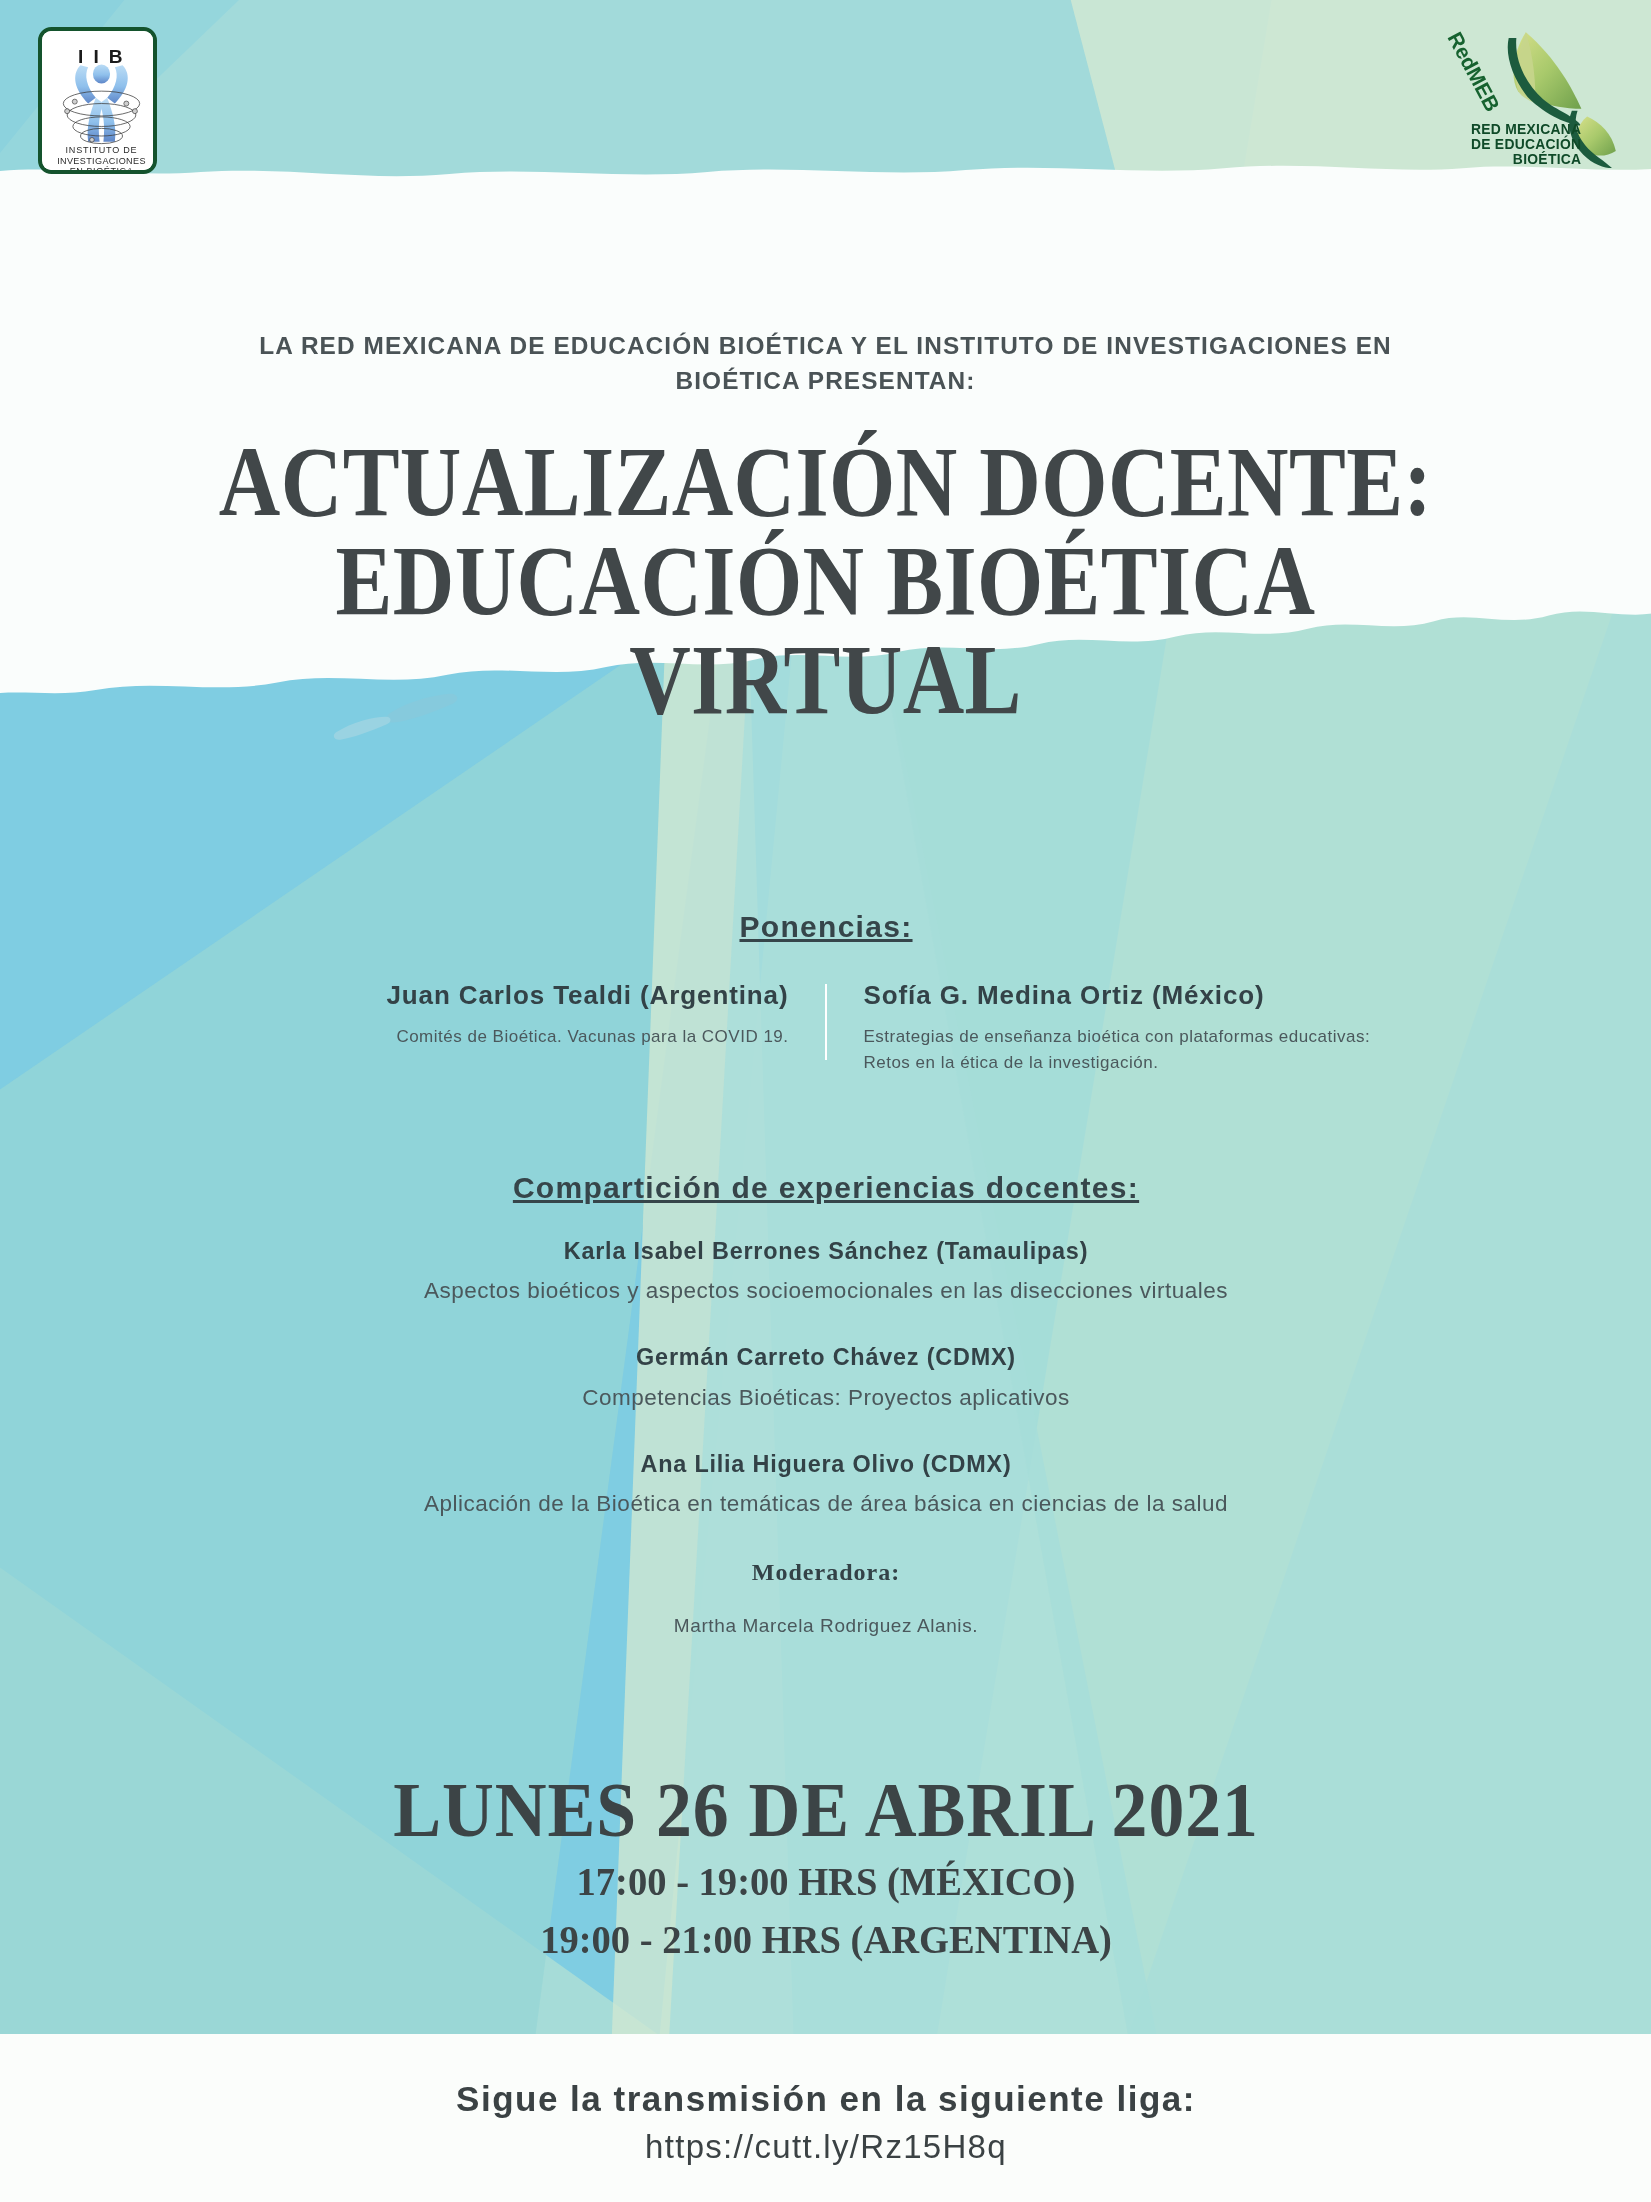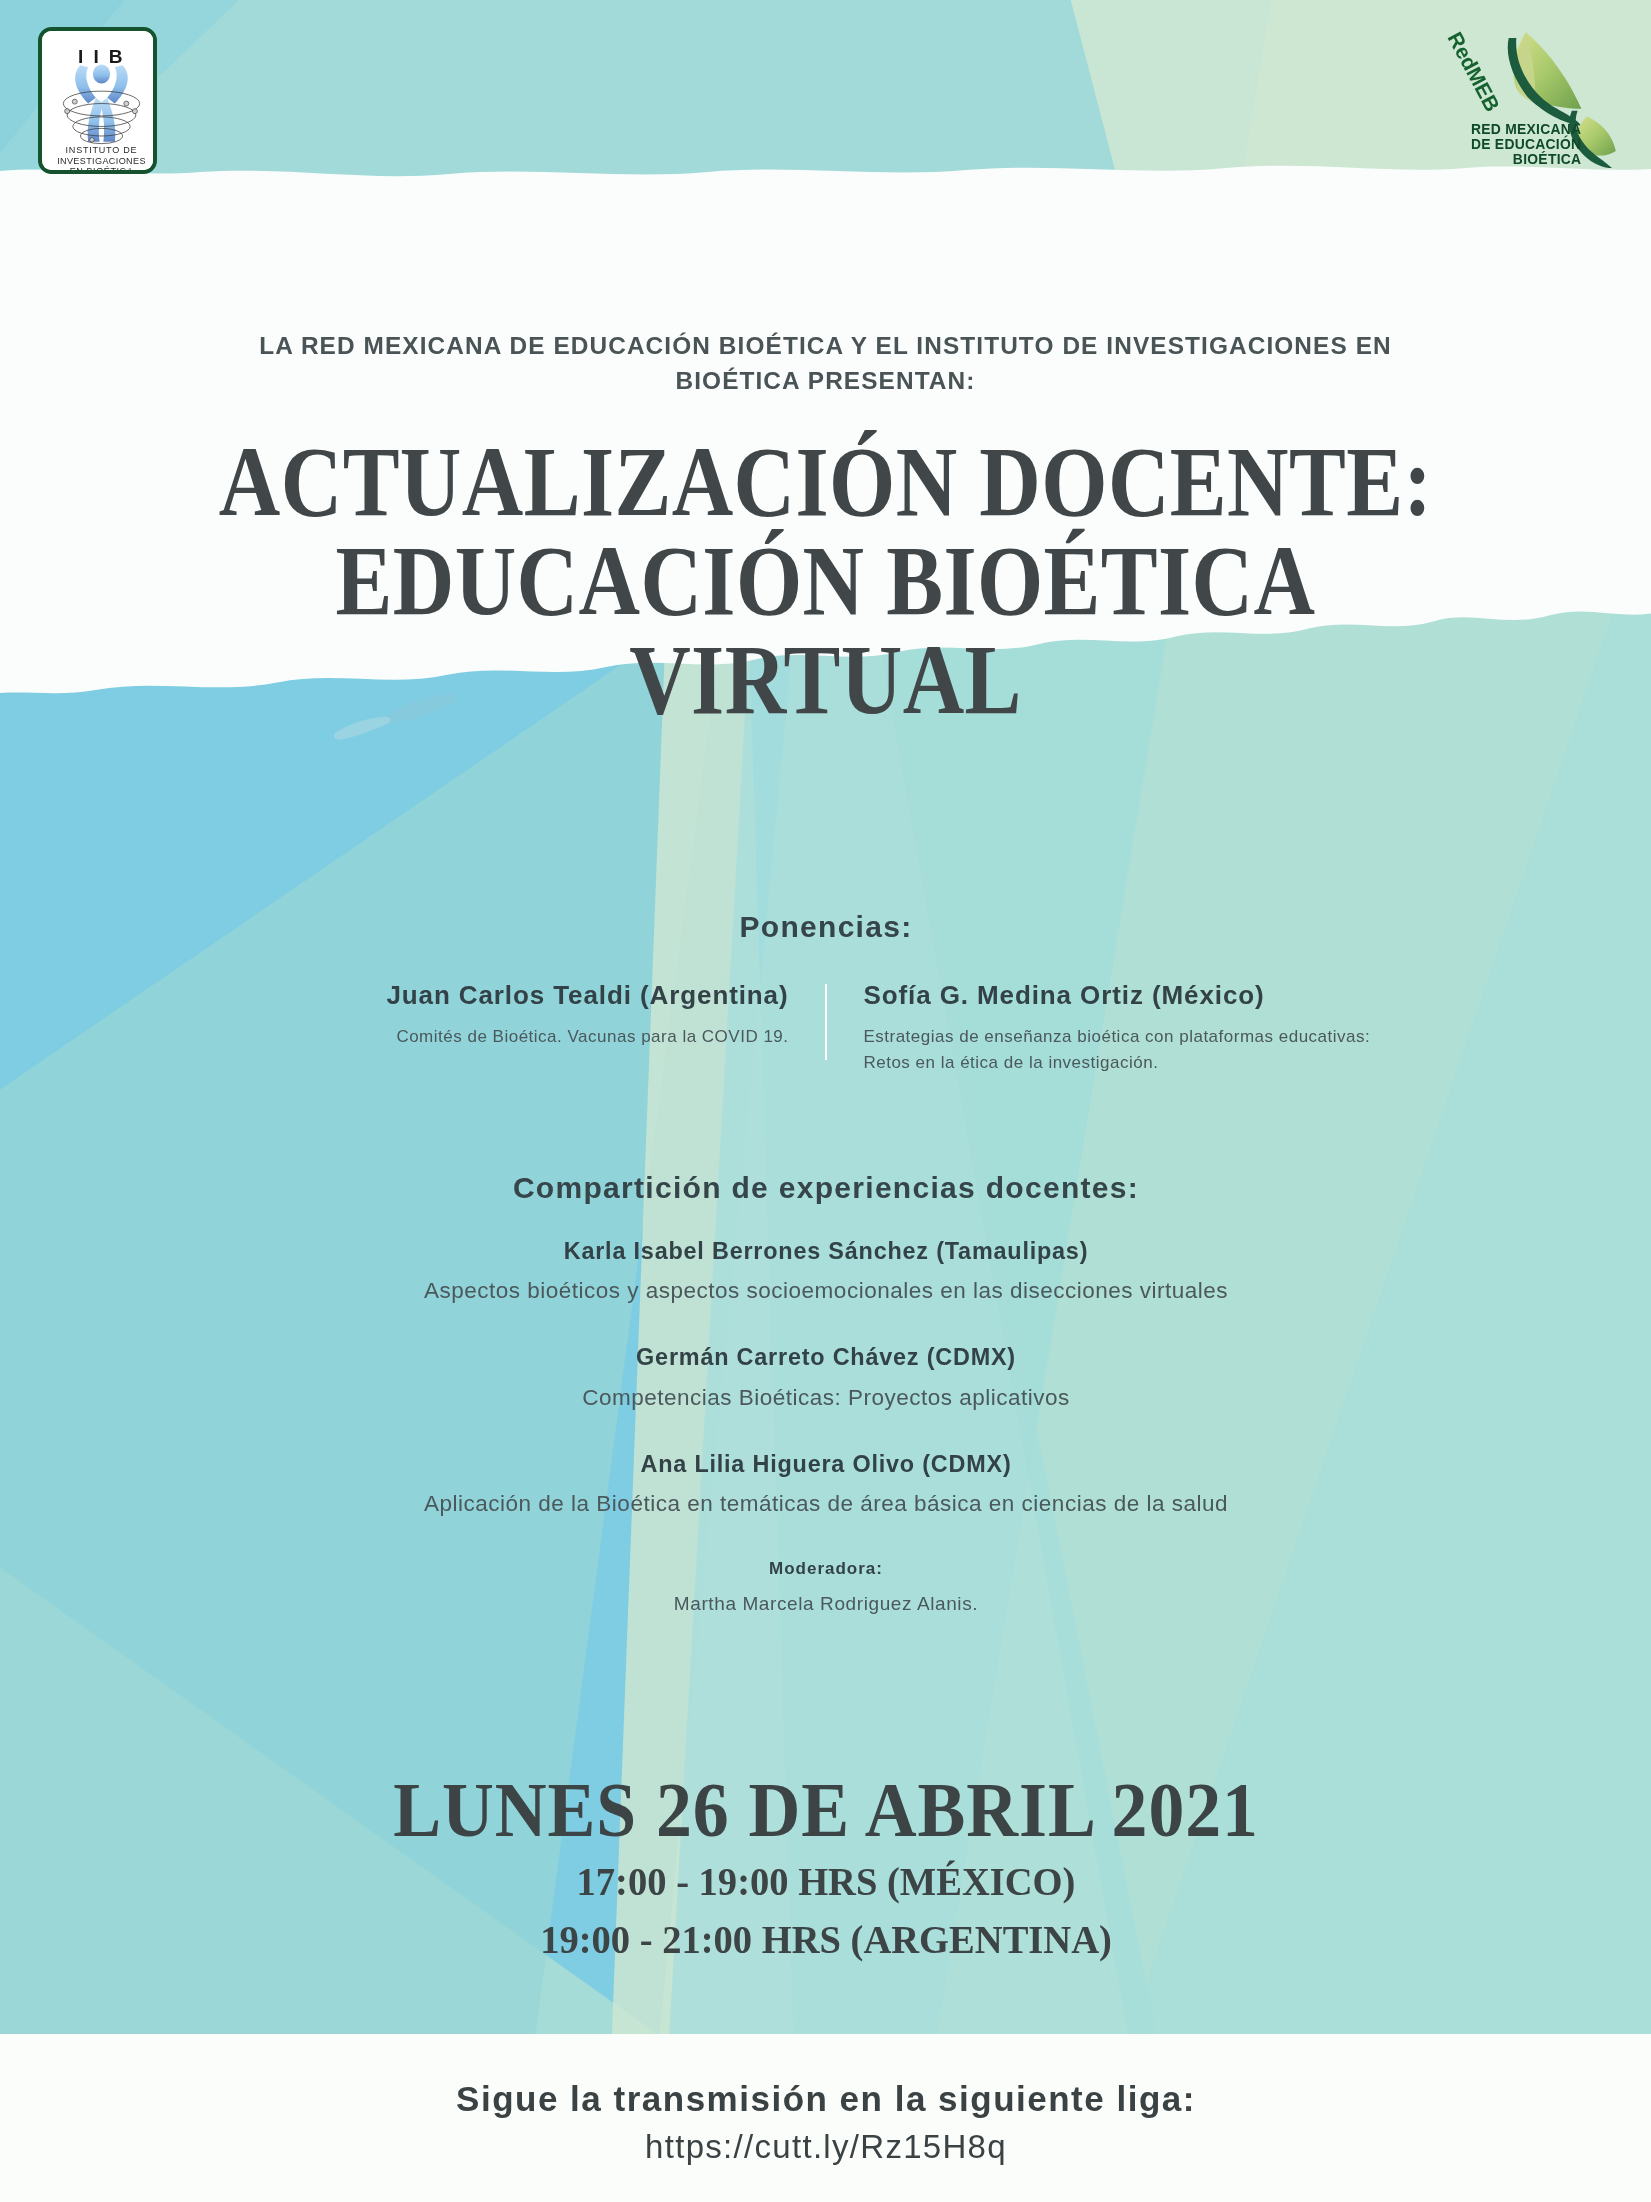--- a/index.html
+++ b/index.html
@@ -70,20 +70,21 @@
   .content {
     position: absolute; left: 0; top: 910px; width: 1652px;
     color: #39464b;
     text-align: center;
   }
   .sec-head {
     font-size: 30px;
     font-weight: 700;
     letter-spacing: 1.3px;
     color: #36454a;
+    text-decoration: underline;
   }
   .ponencias-head { margin-bottom: 36px; }
 
   .ponencias-cols {
     display: flex; justify-content: center; align-items: stretch;
     width: 1243px; margin: 0 auto;
   }
   .pcol { width: 574px; }
   .pcol-left { text-align: right; padding-right: 36px; }
   .pcol-right { text-align: left; padding-left: 36px; }
@@ -102,22 +103,22 @@
   .entry { margin-bottom: 40px; }
   .e-name {
     font-size: 23.4px; font-weight: 700; letter-spacing: 0.8px;
     color: #334247; margin-bottom: 13.4px;
   }
   .e-desc {
     font-size: 22.5px; letter-spacing: 0.5px; color: #4b585c; font-weight: 400;
   }
   .moderadora { margin-top: 42px; }
   .mod-head {
-    font-size: 17px; font-weight: 700; letter-spacing: 1px;
-    color: #334247; margin-bottom: 14px;
+    font-size: 24px; font-weight: 700; letter-spacing: 1px;
+    color: #334247; margin-bottom: 29px; font-family: Liberation Serif, serif;
   }
   .mod-name { font-size: 19px; letter-spacing: 0.6px; color: #4b585c; }
 
   
   .date-block {
     position: absolute; left: 0; top: 1770px; width: 1652px; text-align: center;
     font-family: "Liberation Serif", serif;
     color: #3c4446;
   }
   .date-main {

